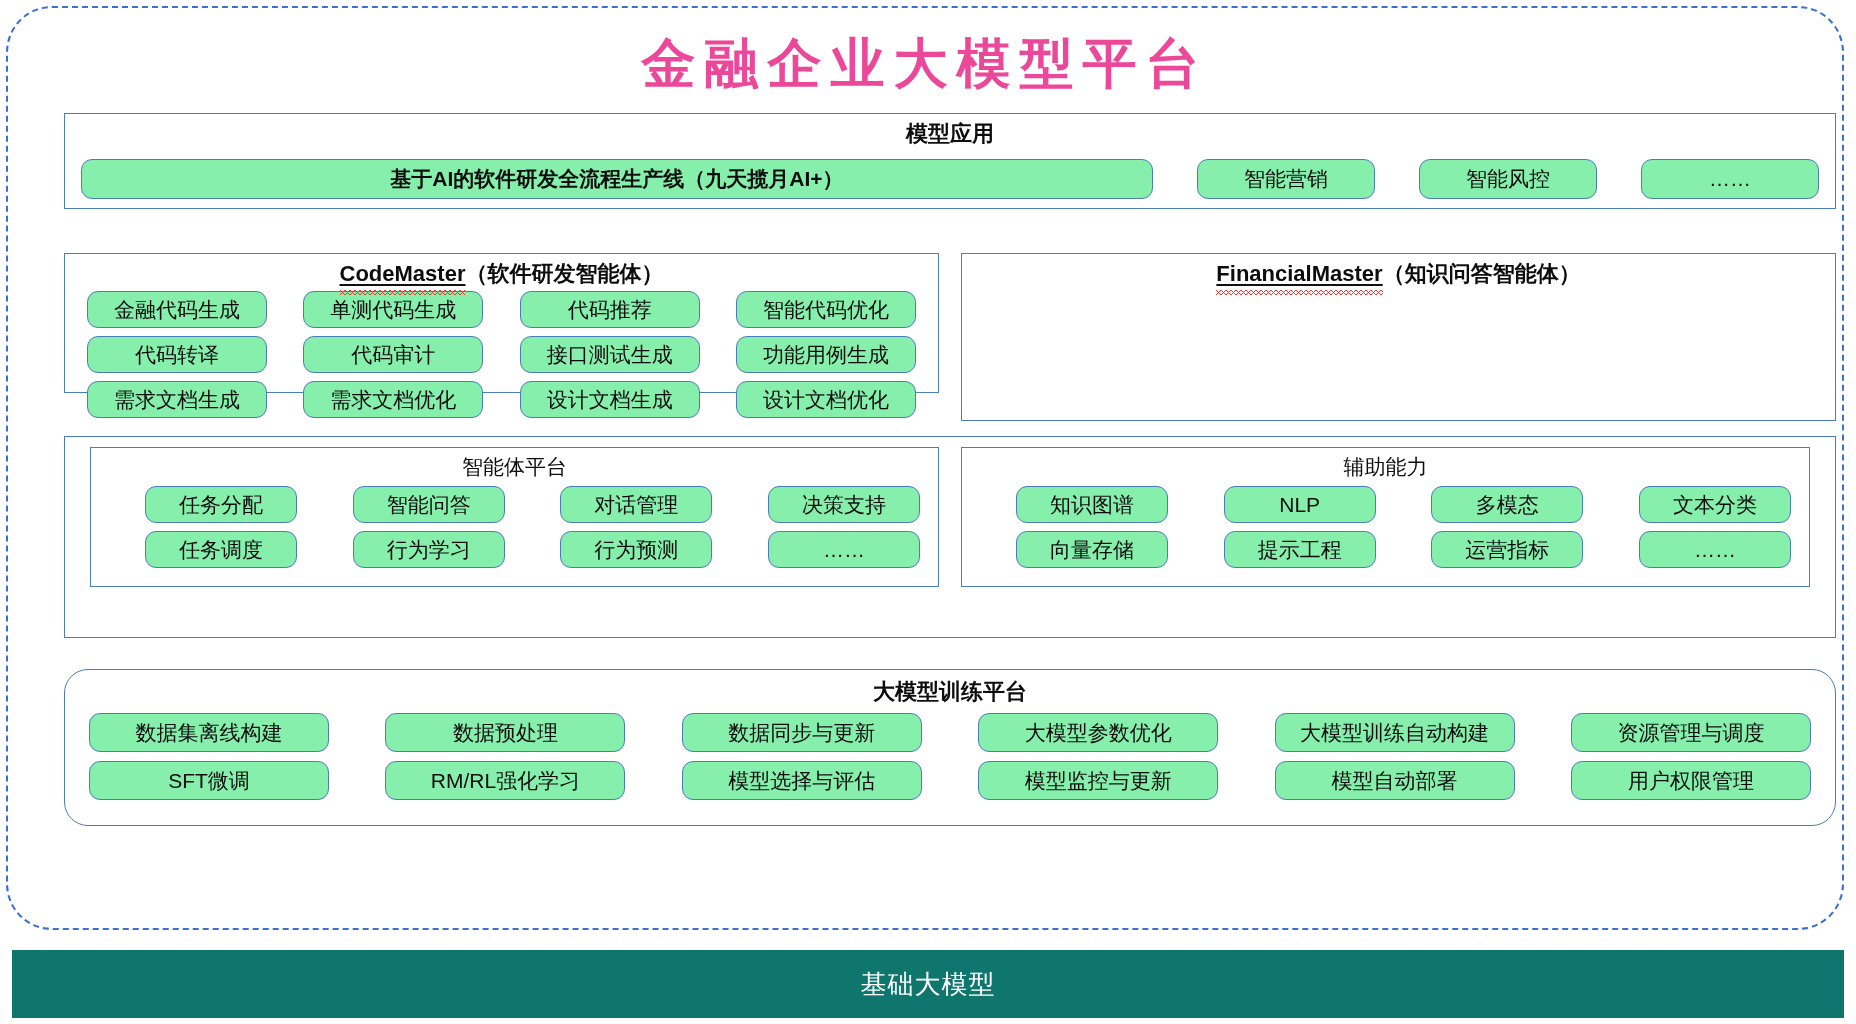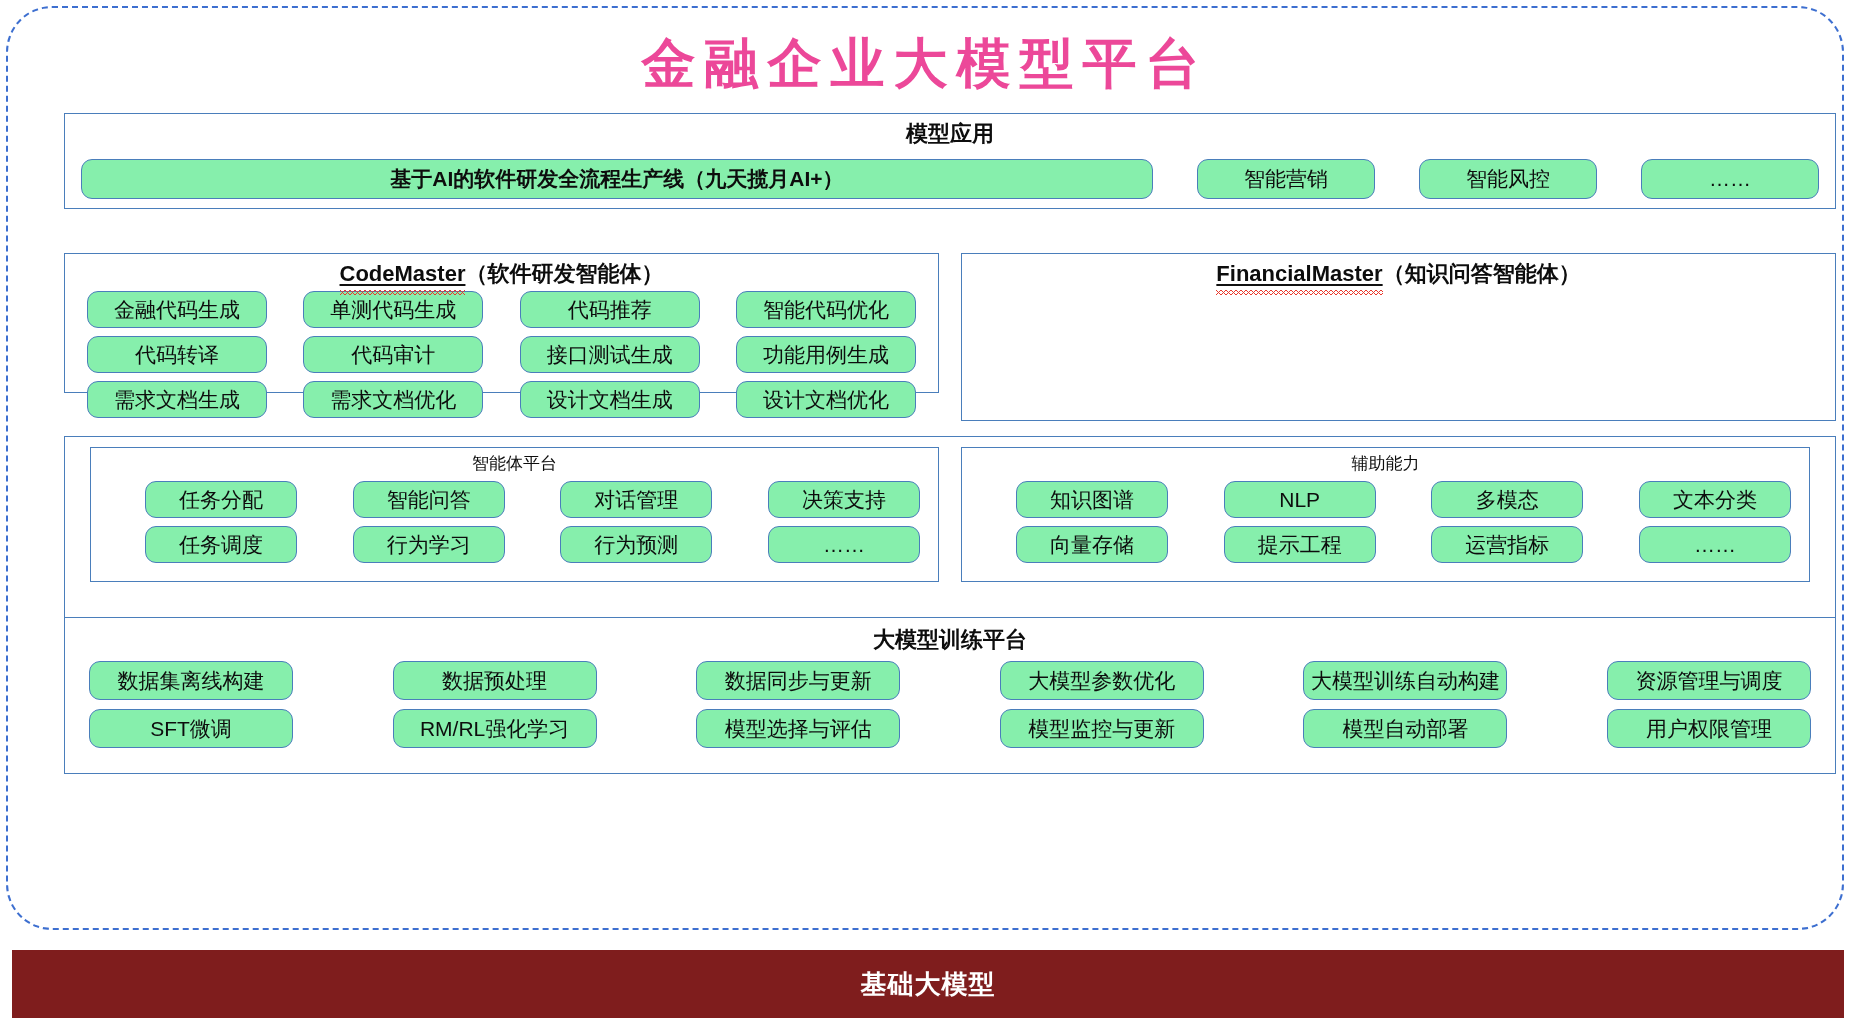--- a/index.html
+++ b/index.html
@@ -131,50 +131,50 @@
   }
   .sub-box {
     box-sizing: border-box;
     border: 1.2px solid #4a7ebb;
     background: #ffffff;
     flex: 1 1 0;
     padding: 6px 18px 10px 18px;
   }
   .sub-title {
     text-align: center;
-    font-size: 17px;
+    font-size: 21px;
     font-weight: 400;
     line-height: 1.2;
     margin-bottom: 7px;
     color: #0d0d0d;
   }
   .sub-box .pill-row { margin-bottom: 8px; padding-left: 36px; }
   .sub-box .pill { width: 152px; height: 37px; }
 
   
-  #training-section { left: 56px; top: 609px; width: 1772px; height: 157px; }
+  #training-section { left: 56px; top: 661px; width: 1772px; height: 157px; border-radius: 24px; }
   #training-section > .section-title { margin-top: 11px; }
   .training-body { padding: 10px 24px 0 24px; }
   .training-body .pill-row { margin-bottom: 9px; }
-  .training-body .pill { width: 204px; height: 39px; }
+  .training-body .pill { width: 240px; height: 39px; }
 
   
   .foundation-bar {
     position: absolute;
     left: 12px;
     top: 950px;
     width: 1832px;
     height: 68px;
-    background: #7f1d1d;
+    background: #0f766e;
     display: flex;
     align-items: center;
     justify-content: center;
     color: #ffffff;
     font-size: 26px;
-    font-weight: 700;
+    font-weight: 400;
     letter-spacing: 1px;
   }
 </style>
 </head>
 <body>
 
 <div class="outer-frame">
 
   <div class="main-title">金融企业大模型平台</div>
 

